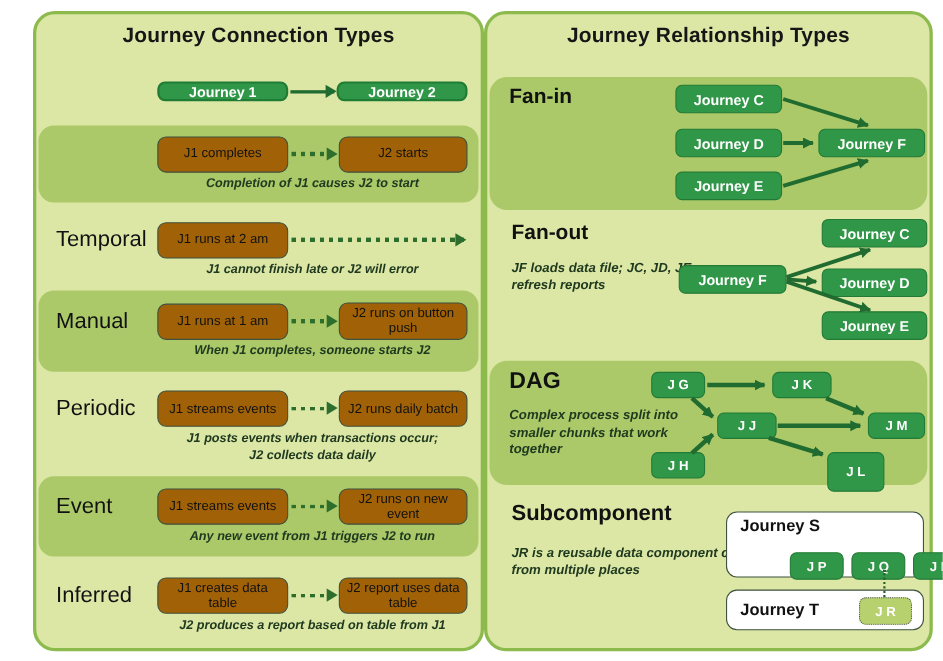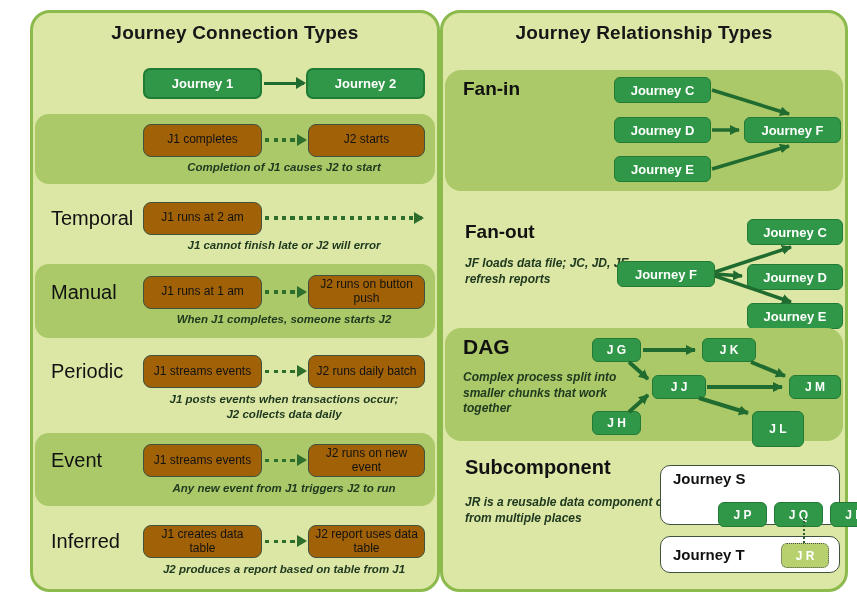--- a/index.html
+++ b/index.html
@@ -11,21 +11,21 @@
 
   
   .lrow{position:absolute;left:2px;right:2px;display:grid;grid-template-columns:108px 1fr;grid-template-rows:auto auto;align-items:center;align-content:center;padding-right:10px;box-sizing:border-box;}
   .lrow.bandbg{background:#abc968;border-radius:14px;}
   .rlabel{font-size:20px;color:#111;padding-left:16px;font-weight:500;grid-column:1;grid-row:1;}
   .boxes{display:flex;align-items:center;min-height:34px;grid-column:2;grid-row:1;}
   .wbox{flex:0 0 119px;box-sizing:border-box;min-height:33px;background:#a16207;border:1.5px solid #3f513f;border-radius:8px;display:flex;align-items:center;justify-content:center;text-align:center;font-size:12px;color:#111;padding:2px 5px;line-height:1.15;}
   .wbox.b2{flex-basis:117px;}
   .dot-arrow{flex:1;height:3.5px;background:repeating-linear-gradient(90deg,#2d6e2d 0 4px,transparent 4px 8.5px);position:relative;margin:0 3px;}
   .dot-arrow::after{content:"";position:absolute;right:-2px;top:-4.5px;border-top:6px solid transparent;border-bottom:6px solid transparent;border-left:10px solid #2d6e2d;}
-  .gbox{flex:0 0 119px;height:31px;background:#2f9747;border:2px solid #1f7c34;border-radius:7px;color:#fff;font-weight:bold;font-size:13px;display:flex;align-items:center;justify-content:center;box-sizing:border-box;}
+  .gbox{flex:0 0 119px;height:18px;background:#2f9747;border:2px solid #1f7c34;border-radius:7px;color:#fff;font-weight:bold;font-size:13px;display:flex;align-items:center;justify-content:center;box-sizing:border-box;}
   .solid-arrow{flex:1;height:3px;background:#206b2f;position:relative;margin:0 2px;}
   .solid-arrow::after{content:"";position:absolute;right:-2px;top:-4.5px;border-top:6px solid transparent;border-bottom:6px solid transparent;border-left:10px solid #206b2f;}
   .rcaption{grid-column:2;grid-row:2;text-align:center;font-style:italic;font-weight:600;font-size:11.5px;color:#203a20;margin-top:3px;line-height:1.3;justify-self:center;max-width:250px;}
 
   
   .rsection{position:absolute;left:2px;right:2px;box-sizing:border-box;}
   .rband{background:#abc968;border-radius:16px;}
   .rheading{position:absolute;font-size:19px;font-weight:600;color:#111;}
   .rcap{position:absolute;font-style:italic;font-weight:600;font-size:12px;color:#203a20;line-height:1.3;}
   .nbox{position:absolute;background:#2f9747;border:1.5px solid #227a36;border-radius:6px;color:#fff;font-weight:bold;font-size:13px;display:flex;align-items:center;justify-content:center;box-sizing:border-box;}
@@ -125,21 +125,21 @@
         <marker id="ah-fi" markerWidth="12" markerHeight="12" refX="9" refY="5" orient="auto" markerUnits="userSpaceOnUse">
           <path d="M0,0 L10,5 L0,10 Z" fill="#206b2f"></path>
         </marker>
       </defs>
       <line x1="267" y1="20" x2="344" y2="44" stroke="#206b2f" stroke-width="3.5" marker-end="url(#ah-fi)"></line>
       <line x1="267" y1="60" x2="294" y2="60" stroke="#206b2f" stroke-width="3.5" marker-end="url(#ah-fi)"></line>
       <line x1="267" y1="99" x2="344" y2="76" stroke="#206b2f" stroke-width="3.5" marker-end="url(#ah-fi)"></line>
     </svg>
   </div>
 
-  <div class="rsection" style="top:194px;height:164px;text-decoration:underline;">
+  <div class="rsection" style="top:174px;height:164px;text-decoration:underline;">
     <div class="rheading" style="left:20px;top:14px;">Fan-out</div>
     <div class="rcap" style="left:20px;top:49px;width:180px;">JF loads data file; JC, JD, JE refresh reports</div>
     <div class="nbox" style="left:172px;top:54px;width:98px;height:26px;">Journey F</div>
     <div class="nbox" style="left:302px;top:12px;width:96px;height:26px;">Journey C</div>
     <div class="nbox" style="left:302px;top:57px;width:96px;height:26px;">Journey D</div>
     <div class="nbox" style="left:302px;top:96px;width:96px;height:26px;">Journey E</div>
     <svg class="arrows" width="404" height="137">
       <defs>
         <marker id="ah-fo" markerWidth="12" markerHeight="12" refX="9" refY="5" orient="auto" markerUnits="userSpaceOnUse">
           <path d="M0,0 L10,5 L0,10 Z" fill="#206b2f"></path>

